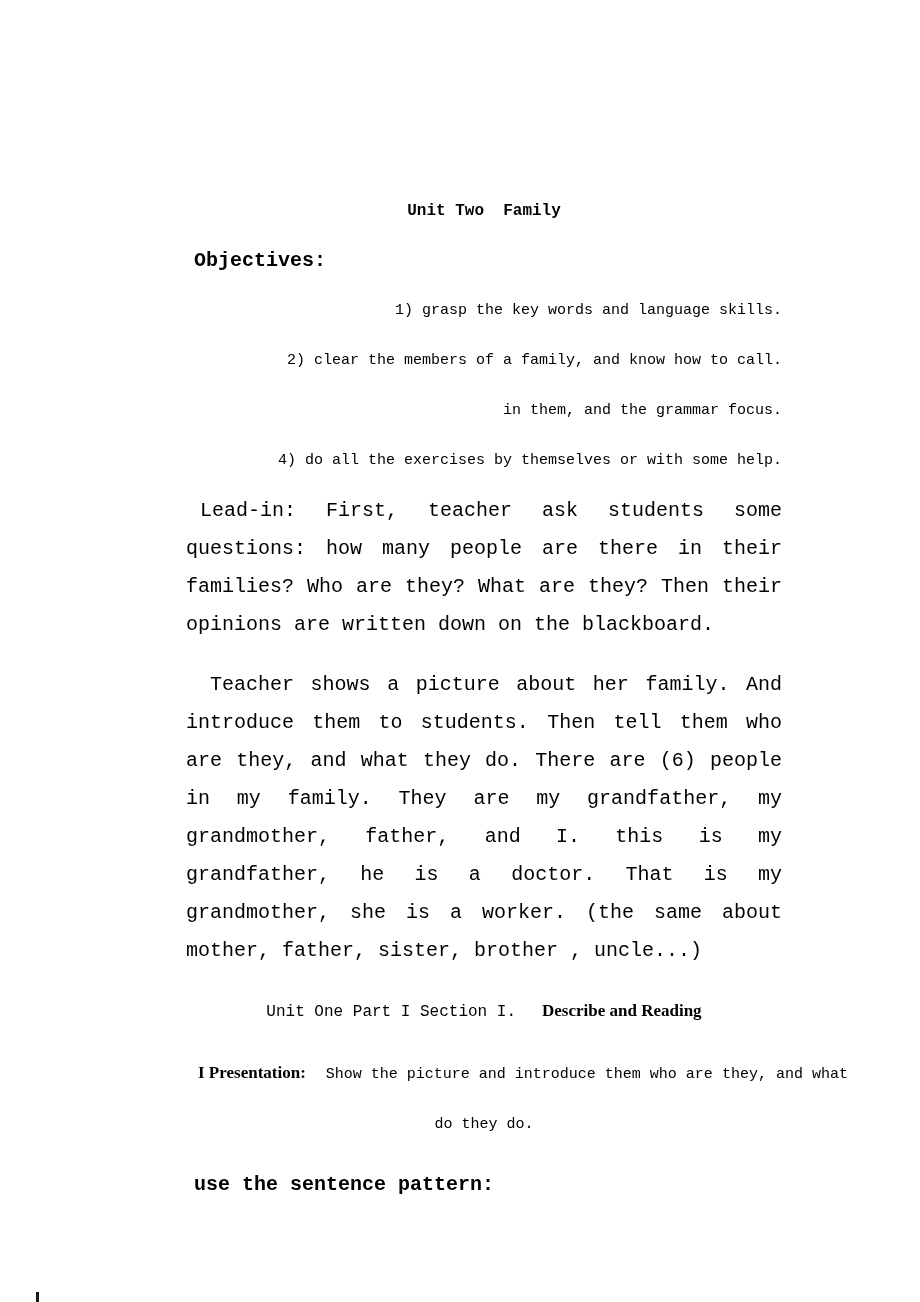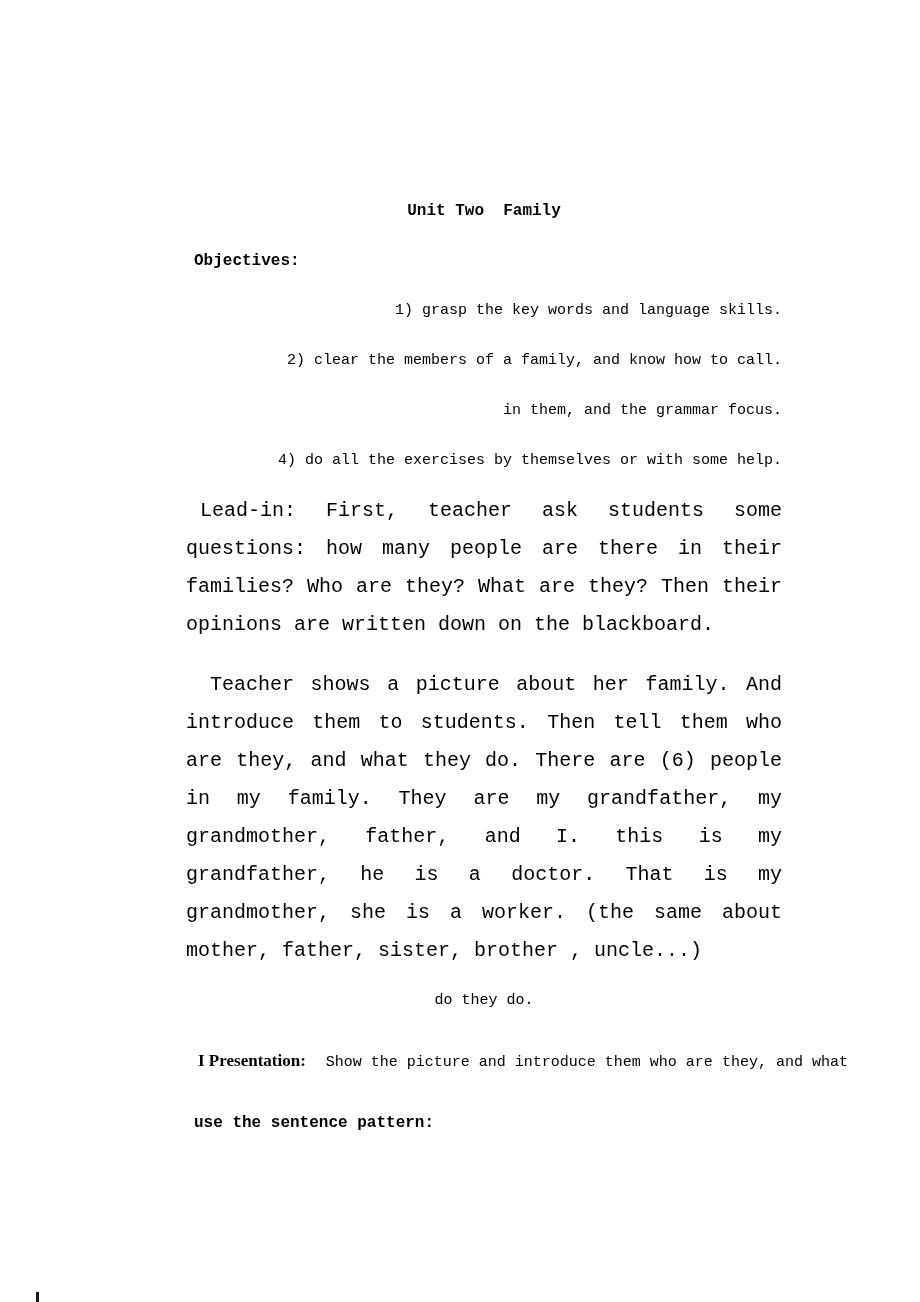--- a/index.html
+++ b/index.html
@@ -28,21 +28,21 @@
   .indent1 { text-indent: 14px; }
   .indent2 { text-indent: 24px; }
   .title {
     text-align: center;
     font-weight: 700;
     font-size: 16px;
     white-space: pre;
   }
   .heading {
     font-weight: 700;
-    font-size: 16px;
+    font-size: 20px;
   }
   .pad-sm { padding-left: 8px; }
   .obj-intro { padding-left: 77px; }
   .obj-item { padding-left: 84px; text-align: right; }
   .gap { margin-top: 22px; }
   .center { text-align: center; }
   .serifbold {
     font-family: "Liberation Serif", "DejaVu Serif", serif;
     font-weight: 700;
     font-size: 17px;
@@ -73,25 +73,28 @@
   <div class="ln obj-item">1) grasp the key words and language skills.</div>
   <div class="ln obj-item">2) clear the members of a family, and know how to call.</div>
   <div class="ln obj-item">in them, and the grammar focus.</div>
   <div class="ln obj-item">4) do all the exercises by themselves or with some help.</div>
 
 
   <div class="para indent1">Lead-in: First, teacher ask students some questions: how many people are there in their families? Who are they? What are they? Then their opinions are written down on the blackboard.</div>
 
   <div class="para indent2 gap">Teacher shows a picture about her family. And introduce them to students. Then tell them who are they, and what they do. There are (6) people in my family. They are my grandfather, my grandmother, father, and I. this is my grandfather, he is a doctor. That is my grandmother, she is a worker. (the same about mother, father, sister, brother , uncle...)</div>
 
-
-  <div class="ln center">do they do.</div>
+  <div class="ln center gap">
+    <span class="section-prefix">Unit One Part I Section I.</span><span class="serifbold section-emph">Describe and Reading</span>
+  </div>
 
   <div class="ln gap">
     <span class="serifbold label-gap">I Presentation:</span><span>Show the picture and introduce them who are they, and what</span>
   </div>
+
+  <div class="ln center">do they do.</div>
 
   <div class="ln heading gap pad-sm">use the sentence pattern:</div>
 
 
 </div>
 
 <div class="edge-artifact"></div>
 
 </body></html>

